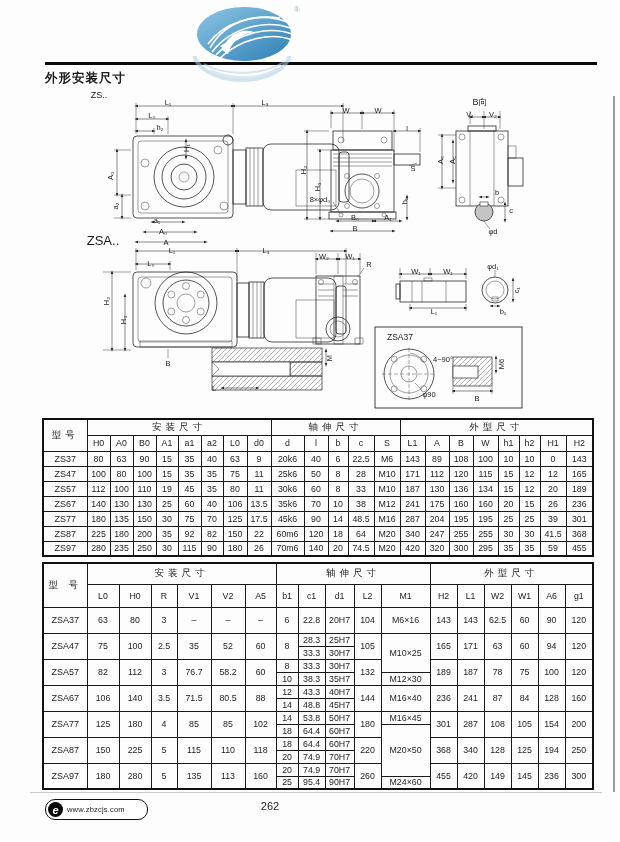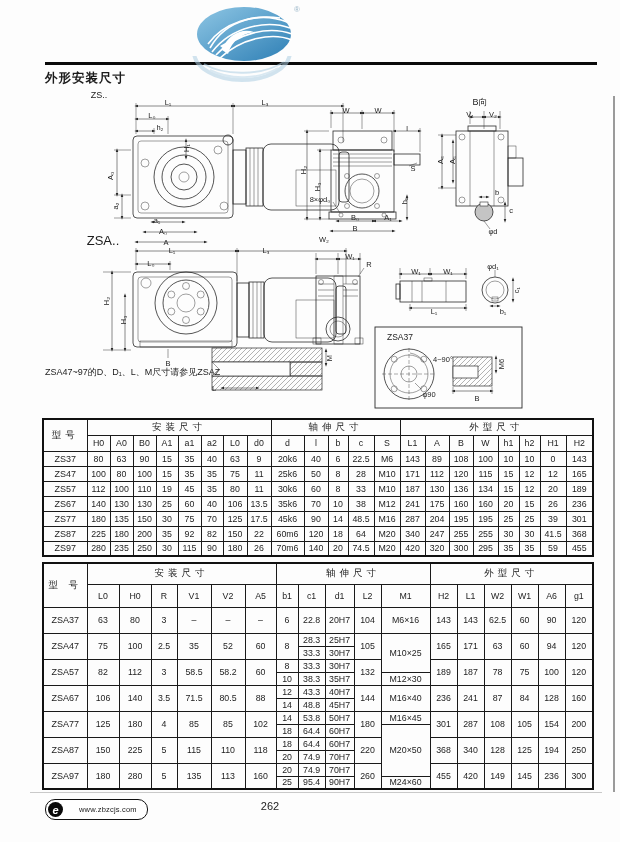--- a/index.html
+++ b/index.html
@@ -26,21 +26,21 @@
   #t2 thead tr.g{height:21px;} #t2 thead tr.h{height:23px;}
   #t2 tbody tr.single{height:26px;} #t2 tbody tr.half{height:13px;}
   .grp{font-size:9.5px;letter-spacing:4px;}
   .model{font-size:9px;}
   .gray-line{position:absolute;left:30px;top:792px;width:572px;height:1px;background:#c9c9c9;}
   .edge{position:absolute;left:613px;top:96px;width:1.5px;height:696px;background:#9a9a9a;}
   .pill{position:absolute;left:45px;top:799px;width:101px;height:19px;border:1.5px solid #111;
         border-radius:10px;display:flex;align-items:center;z-index:4;background:#fff;}
   .ecirc{width:15px;height:15px;border-radius:50%;background:#0a0a0a;color:#fff;font-size:11px;
          font-weight:bold;font-style:italic;display:flex;align-items:center;justify-content:center;margin-left:2px;}
-  .url{font-size:7.5px;margin-left:16px;letter-spacing:.2px;}
+  .url{font-size:7.5px;margin-left:4px;letter-spacing:.2px;}
   .pagenum{position:absolute;left:0;top:800px;width:540px;text-align:center;font-size:11px;z-index:4;}
   .ln{stroke:#2a2a2a;stroke-width:.8;fill:none;}
   .thin{stroke:#2a2a2a;stroke-width:.45;fill:none;}
   .dim{stroke:#2a2a2a;stroke-width:.55;fill:none;marker-start:url(#ar);marker-end:url(#ar);}
   .ext{stroke:#2a2a2a;stroke-width:.45;}
   .cl{stroke:#2a2a2a;stroke-width:.4;stroke-dasharray:4 2;}
 </style>
 </head>
 <body>
 
@@ -349,39 +349,38 @@
       <span style="left: 497px; top: 192px;">b</span>
       <span style="left: 511px; top: 210px;">c</span>
       <span style="left: 493px; top: 231px;">φd</span>
       <span style="left: 103px; top: 240px; font-size: 13px;">ZSA..</span>
       <span style="left: 172px; top: 250px;">L₁</span>
       <span style="left: 266px; top: 250px;">L₃</span>
       <span style="left: 151px; top: 263px;">L₀</span>
       <span class="rot" style="left: 106px; top: 301px;">H₂</span>
       <span class="rot" style="left: 123px; top: 320px;">H₀</span>
       <span style="left: 168px; top: 363px;">B</span>
-      <span style="left: 324px; top: 239px;">W₂</span>
+      <span style="left: 324px; top: 256px;">W₂</span>
       <span style="left: 350px; top: 256px;">W₁</span>
       <span style="left: 369px; top: 264px;">R</span>
       <span style="left: 416px; top: 271px;">W₁</span>
       <span style="left: 448px; top: 271px;">W₁</span>
       <span style="left: 434px; top: 311px;">L₁</span>
       <span style="left: 493px; top: 266px;">φd₁</span>
       <span class="rot" style="left: 516px; top: 290px;">c₁</span>
       <span style="left: 503px; top: 311px;">b₁</span>
       <span class="rot" style="left: 329px; top: 358px;">M</span>
       <span style="left: 214px; top: 388px;">L</span>
       <span style="left: 400px; top: 337px; font-size: 8.5px;">ZSA37</span>
       <span style="left: 443px; top: 359px;">4~90°</span>
       <span style="left: 429px; top: 394px;">φ90</span>
       <span class="rot" style="left: 501px; top: 364px;">M6</span>
       <span style="left: 477px; top: 398px;">B</span>
     </div>
 
-  <div class="note" style="top:366px;">ZSA47~97的D、D₁、L、M尺寸请参见ZSAZ</div>
 
   <table id="t1">
       <colgroup>
         <col style="width: 44px;">
         <col style="width: 23px;">
         <col style="width: 23px;">
         <col style="width: 23px;">
         <col style="width: 22px;">
         <col style="width: 23px;">
         <col style="width: 22px;">
@@ -694,21 +693,21 @@
         </tr>
         <tr class="half">
           <td>33.3</td>
           <td>30H7</td>
         </tr>
         <tr class="half">
           <td rowspan="2" class="model">ZSA57</td>
           <td rowspan="2">82</td>
           <td rowspan="2">112</td>
           <td rowspan="2">3</td>
-          <td rowspan="2">58.5</td>
+          <td rowspan="2">76.7</td>
           <td rowspan="2">58.2</td>
           <td rowspan="2">60</td>
           <td>8</td>
           <td>33.3</td>
           <td>30H7</td>
           <td rowspan="2">132</td>
           <td rowspan="2">189</td>
           <td rowspan="2">187</td>
           <td rowspan="2">78</td>
           <td rowspan="2">75</td>

